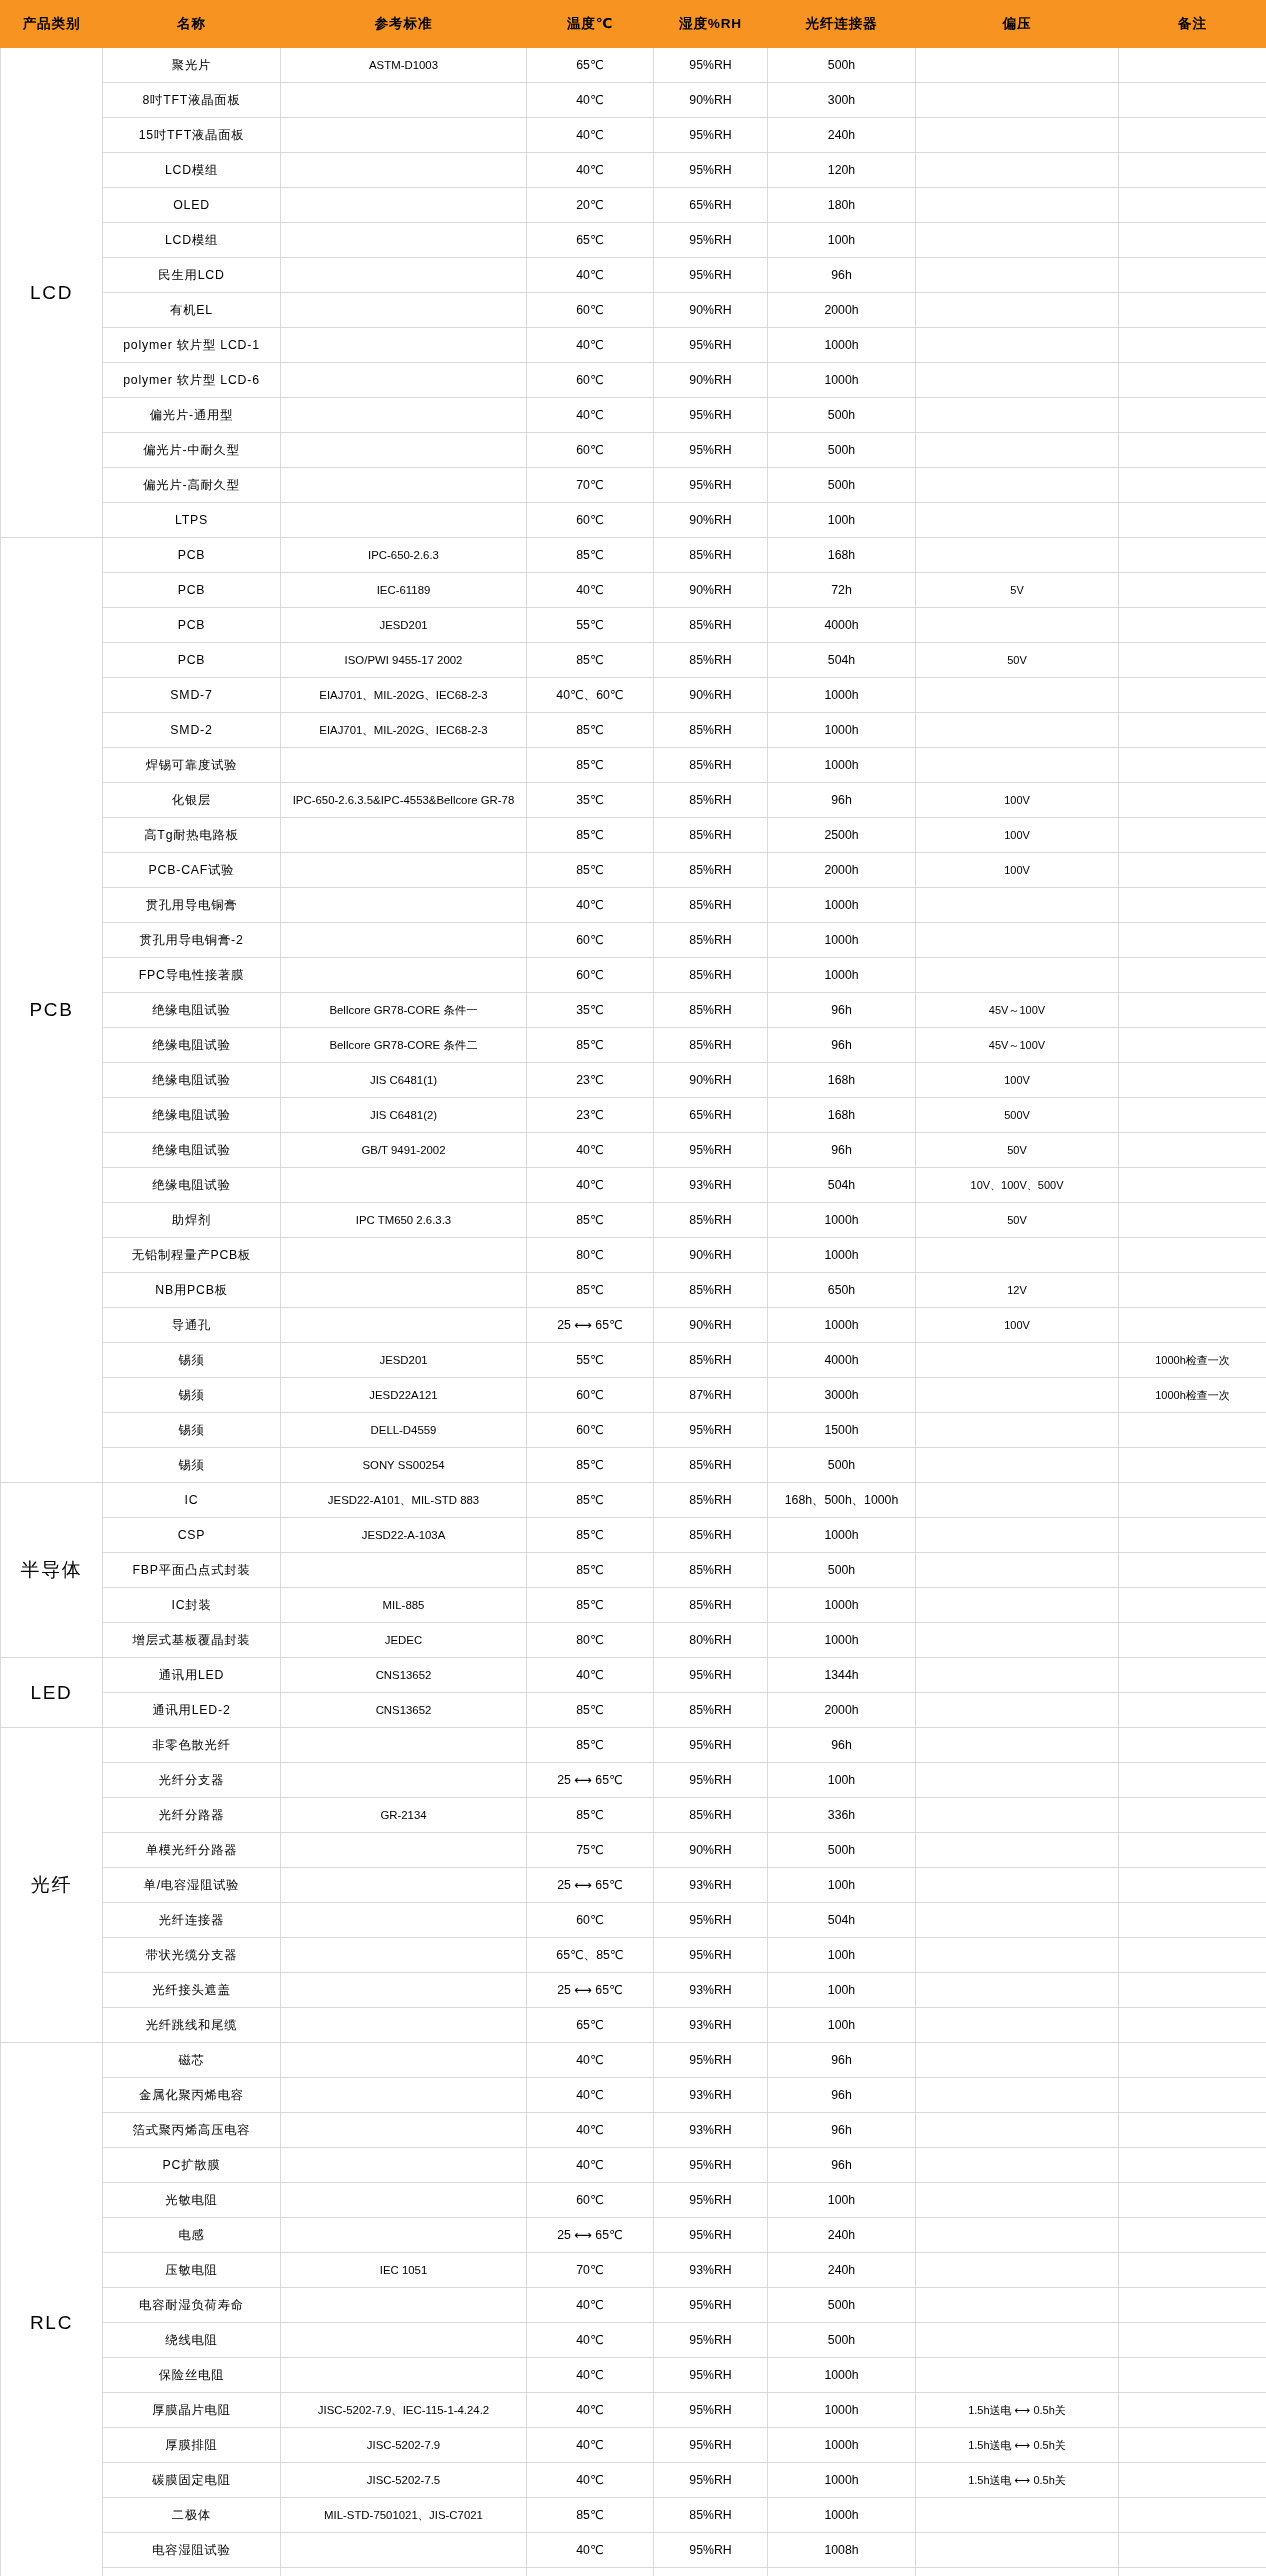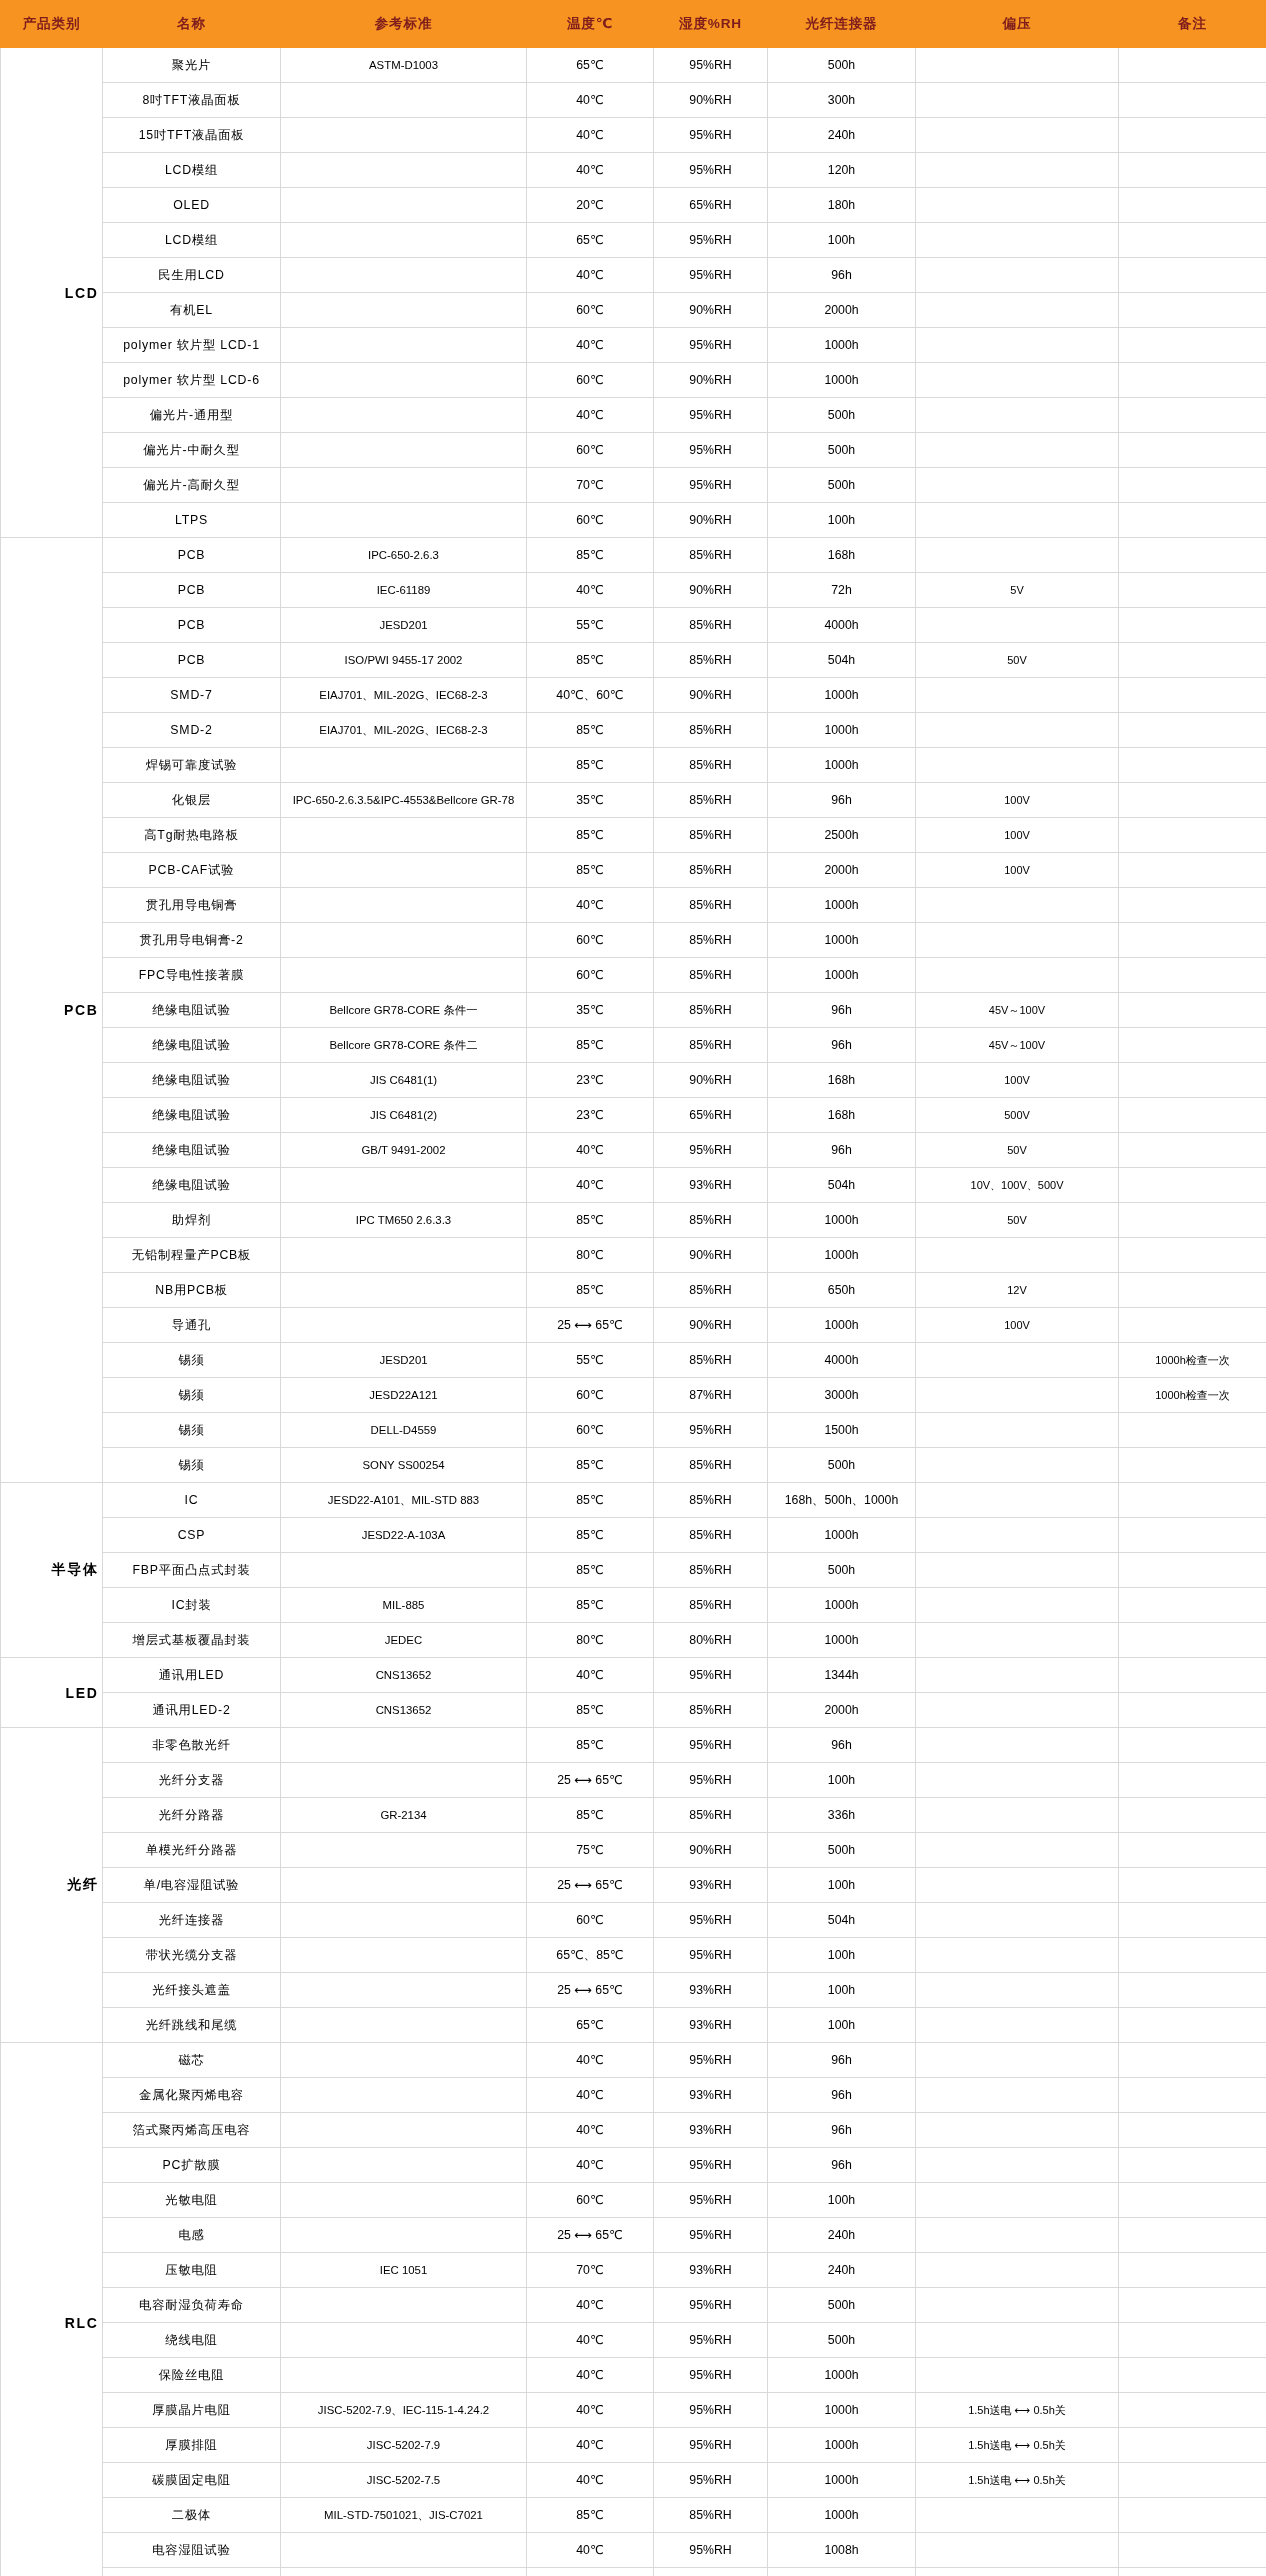--- a/index.html
+++ b/index.html
@@ -8,30 +8,30 @@
   table{border-collapse:collapse;width:1266px;table-layout:fixed;}
   col.c0{width:102px;}
   col.c1{width:178px;}
   col.c2{width:246px;}
   col.c3{width:127px;}
   col.c4{width:114px;}
   col.c5{width:148px;}
   col.c6{width:203px;}
   col.c7{width:148px;}
   thead th{
-    background:#F79421;color:#7f1d1d;font-size:13.6px;font-weight:bold;
+    background:#F79421;color:#000000;font-size:13.6px;font-weight:bold;
     height:44px;text-align:center;border:0.8px solid #F79421;
     letter-spacing:0.8px;
   }
   tbody td{
     border:0.8px solid #d9d9d9;font-size:12.3px;color:#000;
     height:34px;padding:0 3.4px;text-align:center;
     overflow:hidden;white-space:nowrap;
   }
-  td.cat{font-weight:bold;font-size:14px;letter-spacing:1.7px;text-align:right;}
+  td.cat{font-weight:normal;font-size:19px;letter-spacing:1.7px;}
   td.nm{letter-spacing:0.8px;}
   td.std{font-size:11.4px;}
   td.small{font-size:11px;}
 </style>
 </head>
 <body>
 
 <div id="root">
   <table>
     <colgroup>

